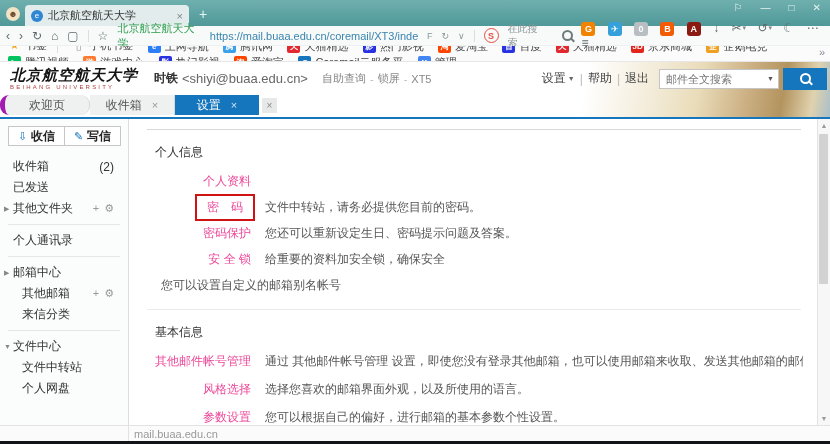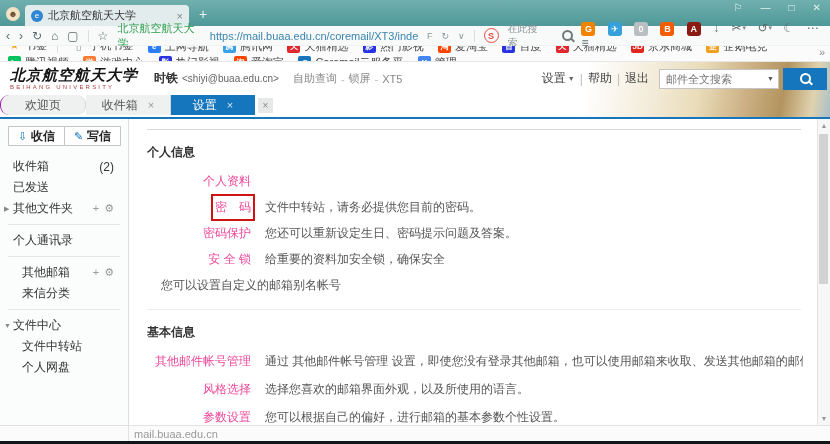--- a/index.html
+++ b/index.html
@@ -53,37 +53,37 @@
   .m-top::before{content:"";position:absolute;top:0;right:0;width:330px;height:100%;
      background:linear-gradient(100deg, #ffffff 0%, rgba(255,255,255,.95) 26%, rgba(243,235,216,.95) 46%,
         #e9dcb9 60%, #cdb185 74%, #b3945f 85%, #e0d2ae 94%, #a9bfca 100%);}
   .m-header{position:relative;z-index:1;height:33px;display:flex;align-items:center;padding:0 3px 0 10px;}
   .logo{display:flex;flex-direction:column;line-height:1;flex:none;}
   .logo-cn{font-family:"DejaVu Serif","Liberation Serif",serif;font-weight:bold;font-style:italic;
            font-size:15px;color:#141414;letter-spacing:1px;}
   .logo-en{font-size:6px;color:#b04040;letter-spacing:2.2px;margin-top:1px;}
   .userline{margin-left:16px;display:flex;align-items:center;gap:4px;white-space:nowrap;}
   .uname{font-weight:bold;color:#333;}
-  .uemail{color:#666;font-size:10px;}
+  .uemail{color:#666;font-size:13px;}
   .hlinks{margin-left:10px;color:#888;font-size:11px;display:flex;gap:4px;align-items:center;}
   .hlinks .dash{color:#bbb;}
   .hactions{margin-left:auto;display:flex;align-items:center;font-size:12px;color:#444;}
   .hactions .bar{color:#bbb;padding:0 5px;}
   .tinycaret{font-size:7px;color:#666;margin-left:2px;}
   .searchbox{margin-left:10px;display:flex;align-items:center;}
   .searchbox .inwrap{position:relative;}
   .searchbox input{width:96px;height:18px;border:1px solid #c4c4c4;font-size:11px;padding:0 16px 0 6px;
                    color:#333;background:#fff;outline:none;}
   .in-caret{position:absolute;right:5px;top:6px;font-size:7px;color:#555;}
   .sbtn{width:44px;height:22px;background:#1576bd;border:0;display:flex;align-items:center;justify-content:center;margin-left:4px;}
   
   .m-tabs{position:relative;z-index:1;height:20px;display:flex;align-items:flex-end;}
   .mt-tab{min-width:84px;height:20px;background:#eff0f0;border-right:1px solid #d8d8d8;color:#555;
           display:flex;align-items:center;justify-content:center;gap:10px;font-size:12px;}
-  .mt-tab.first{border-left:1px solid #a21caf;border-radius:9px;}
+  .mt-tab.first{border-left:5px solid #a21caf;border-radius:9px;}
   .mt-tab.active{background:#1576bd;color:#fff;border-right:0;}
   .mt-x{font-size:11px;color:#999;}
   .mt-tab.active .mt-x{color:#cfe3f3;}
   .mt-stub{width:15px;height:15px;background:#e7e9e9;color:#8a8a8a;font-size:10px;margin:0 0 2px 3px;
            display:flex;align-items:center;justify-content:center;}
   
   .m-body{flex:1;display:flex;min-height:0;}
   .sidebar{width:128px;flex:none;background:#fbfcfc;border-right:1px solid #ddd;padding-top:7px;}
   .sb-btns{display:flex;margin:0 7px 10px 8px;}
   .sb-btn{flex:1;height:20px;background:#fff;border:1px solid #c6c6c6;display:flex;align-items:center;
@@ -93,26 +93,26 @@
   .sb-row{height:21px;display:flex;align-items:center;padding:0 14px 0 13px;color:#333;position:relative;}
   .sb-row.child{padding-left:22px;}
   .sb-arrow{position:absolute;left:4px;font-size:7px;color:#888;}
   .sb-count{margin-left:auto;color:#333;}
   .sb-extra{margin-left:auto;display:flex;gap:5px;color:#999;font-size:11px;}
   .sb-div{border-top:1px solid #e6e6e6;margin:5px 8px;}
   
   .content{flex:1;min-width:0;padding:10px 14px 0 18px;background:#fff;}
   .c-title{font-size:13px;font-weight:bold;color:#333;margin-bottom:8px;}
   .c-hr{border-top:1px solid #d9d9d9;margin-right:2px;}
-  .c-heading{font-weight:bold;color:#333;margin:14px 0 12px;}
+  .c-heading{font-weight:normal;color:#333;margin:14px 8px 12px;}
   .s-row{display:flex;align-items:center;margin-bottom:9px;min-height:16px;}
   .sec2 .s-row{margin-bottom:11px;}
   .s-label-wrap{width:104px;flex:none;text-align:right;}
   .s-label{color:#ec4899;}
-  .s-label.hl{display:inline-block;border:2px solid #cf1212;padding:3px 2px;margin:-5px -4px -5px 0;}
+  .s-label.hl{display:inline-block;border:2px solid #cf1212;padding:3px 10px;margin:-5px -4px -5px 0;}
   .s-desc{color:#555;margin-left:14px;white-space:nowrap;overflow:hidden;}
   .c-div{border-top:1px solid #ececec;margin:15px 2px 13px 0;}
   
   .scrollcol{width:12px;flex:none;background:#f7f7f7;border-left:1px solid #e3e3e3;position:relative;}
   .sc-up{position:absolute;top:3px;left:0;width:12px;text-align:center;font-size:7px;color:#999;}
   .sc-down{position:absolute;bottom:3px;left:0;width:12px;text-align:center;font-size:7px;color:#999;}
   .sc-thumb{position:absolute;top:15px;left:1px;width:9px;height:150px;background:#d2d2d2;border-radius:1px;}
   
   .b-status{height:15px;flex:none;background:#fbfbfb;border-top:1px solid #e2e2e2;position:relative;
             display:flex;align-items:center;}
@@ -391,20 +391,24 @@
         <span class="sb-extra">
           <span>+</span>
           <span>⚙</span>
         </span>
       </div>
       <div class="sb-div"></div>
       <div class="sb-row">
         <span>个人通讯录</span>
       </div>
       <div class="sb-div"></div>
+      <div class="sb-row">
+        <span class="sb-arrow">▶</span>
+        <span>邮箱中心</span>
+      </div>
       <div class="sb-row child">
         <span>其他邮箱</span>
         <span class="sb-extra">
           <span>+</span>
           <span>⚙</span>
         </span>
       </div>
       <div class="sb-row child">
         <span>来信分类</span>
       </div>

